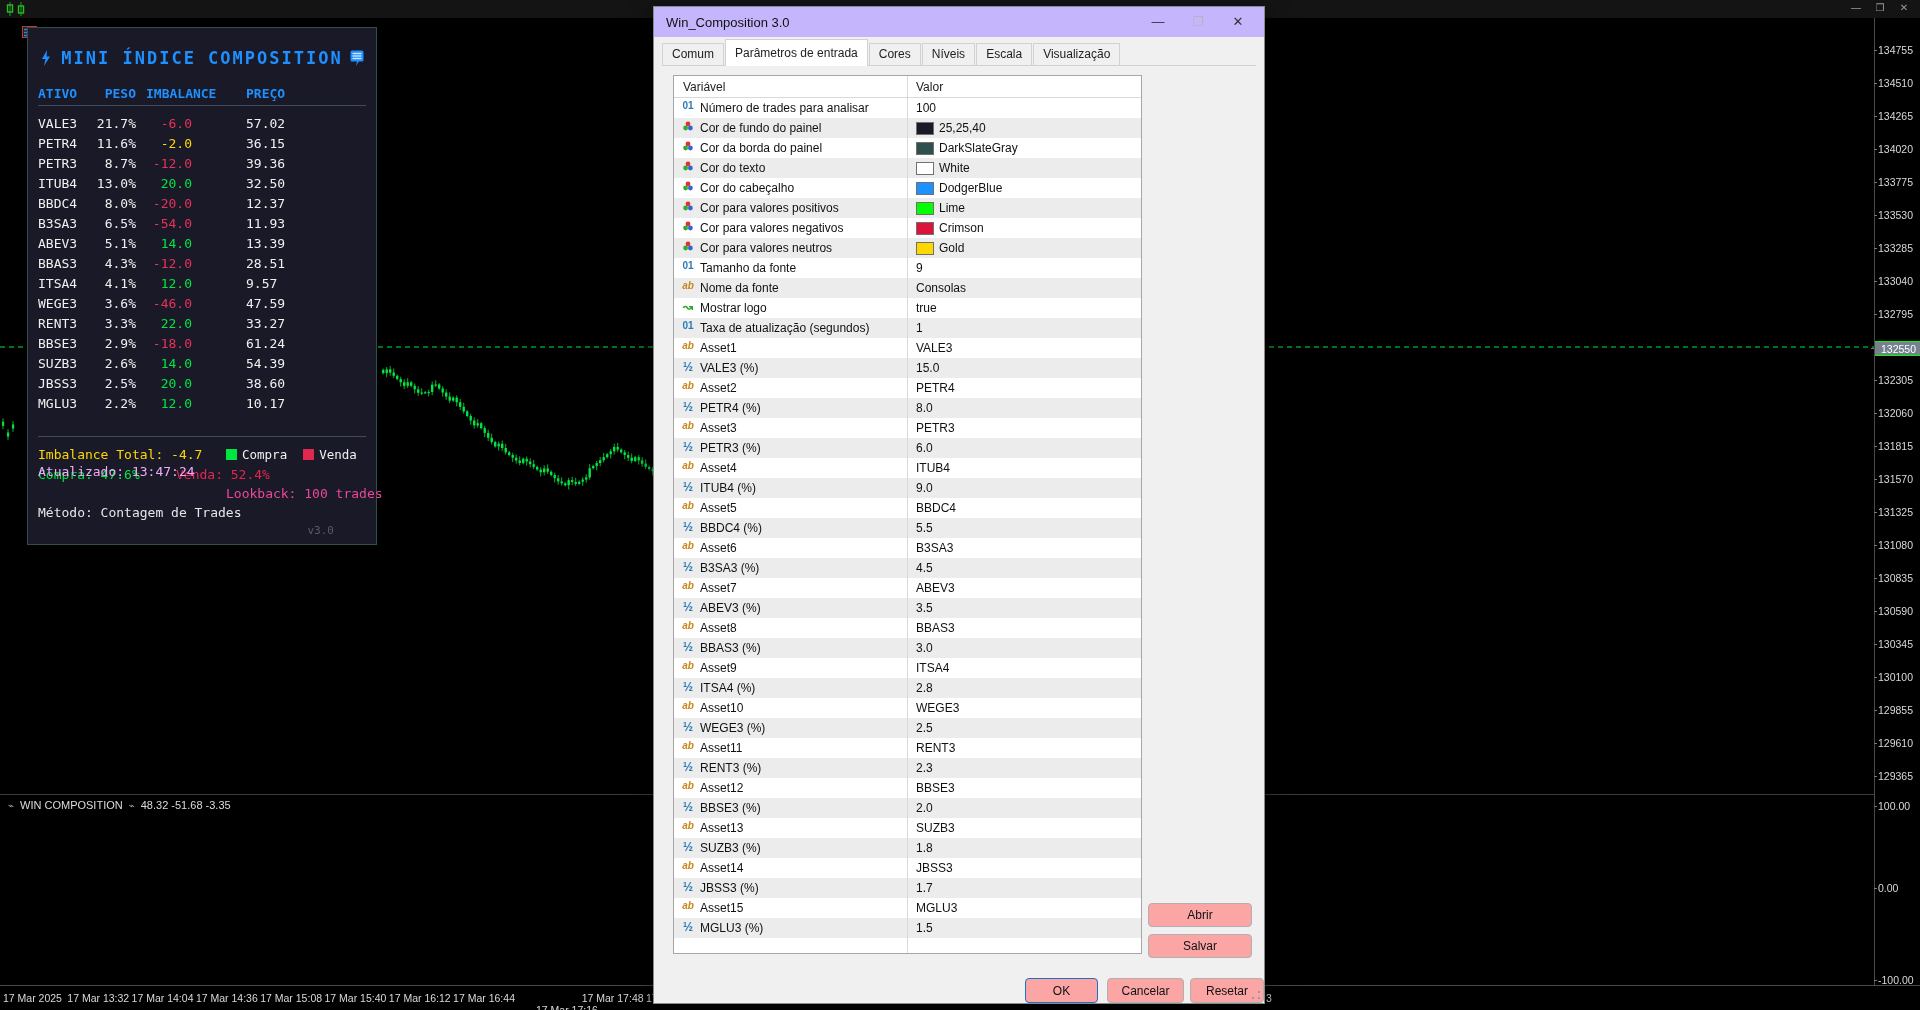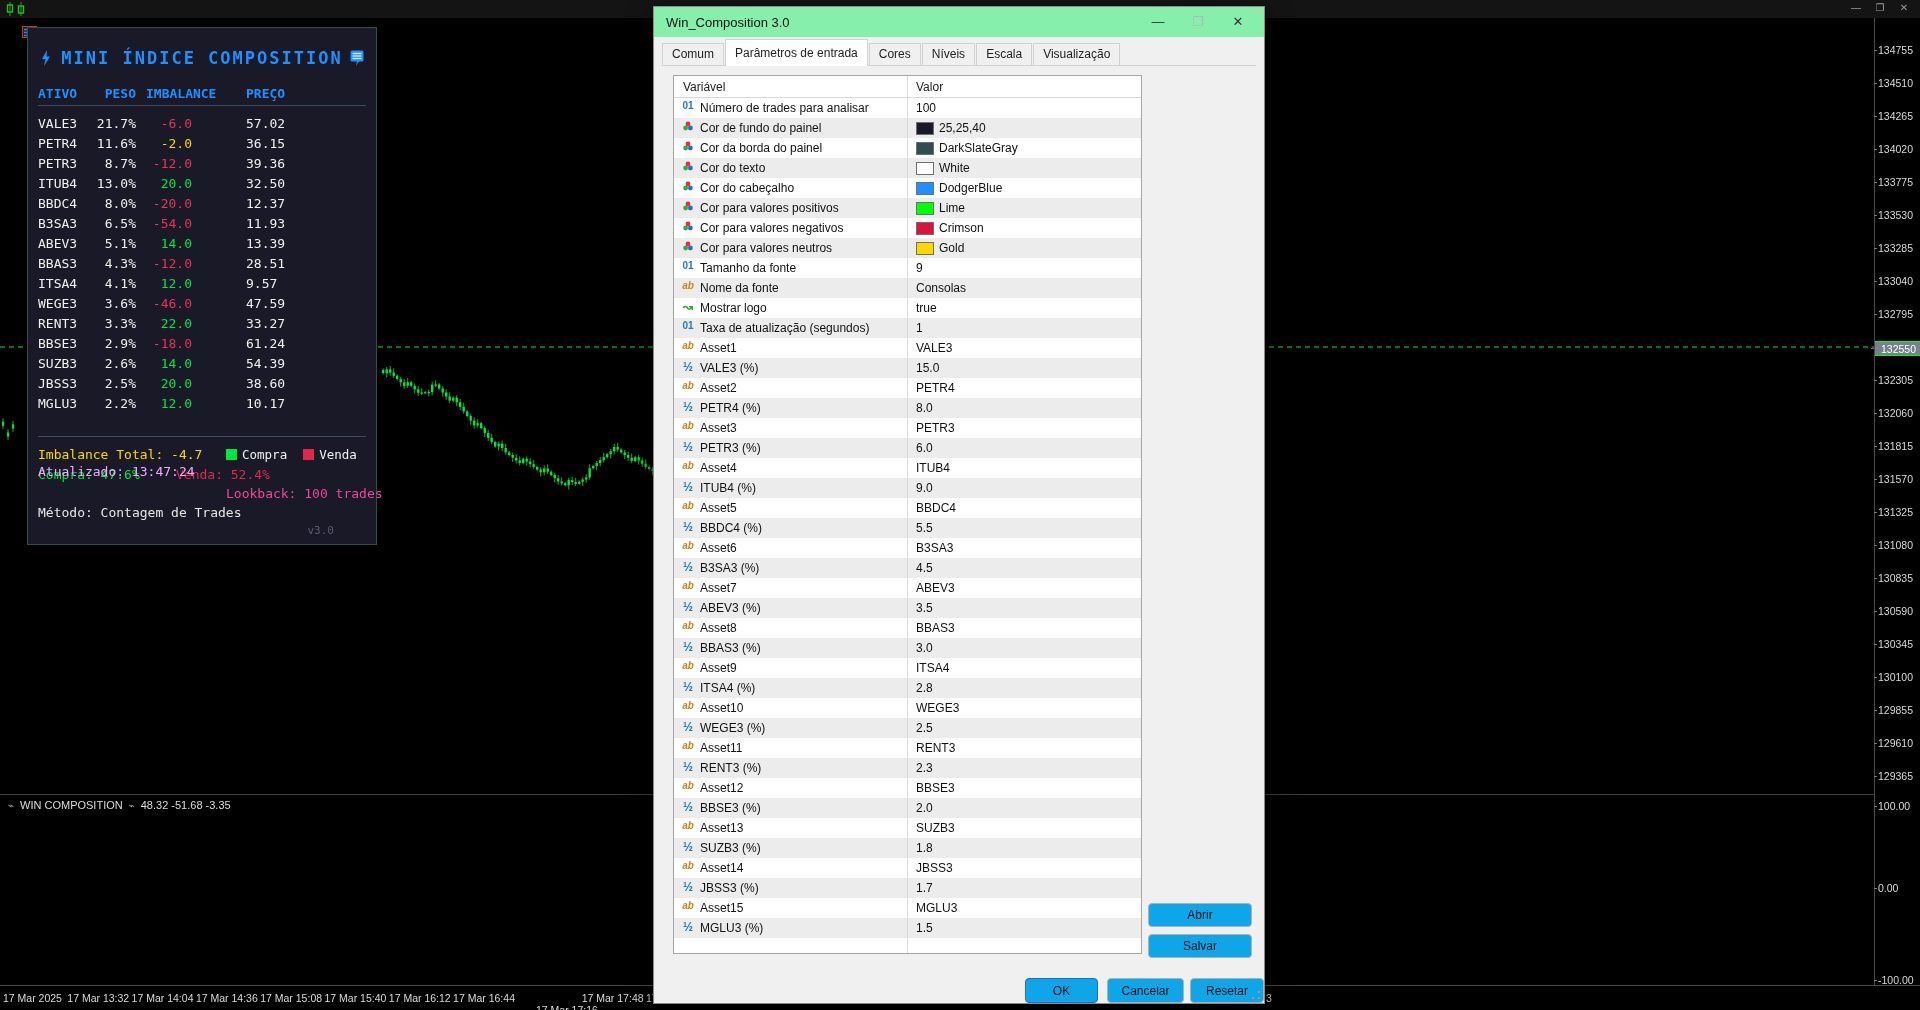--- a/index.html
+++ b/index.html
@@ -66,21 +66,21 @@
             color:#f0f0f0; font-size:12.5px; }
   .lg-sq { display:inline-block; width:11px; height:11px; margin-right:5px;
            vertical-align:-1px; }
   .ver { position:absolute; right:42px; top:496px; color:#5a5a6e; font-size:11px; }
 
   
   .dialog { position:absolute; left:653px; top:6px; width:612px; height:998px;
             background:#f0f0f0; border:1px solid #8a8a8a; z-index:40;
             box-shadow:0 6px 22px rgba(0,0,0,.6); color:#000; }
   .dlg-titlebar { position:absolute; left:0; top:0; width:100%; height:30px;
-                  background:#86efac; display:flex; align-items:center; }
+                  background:#c4b5fd; display:flex; align-items:center; }
   .dlg-title { font-size:13px; color:#111; margin-left:12px; }
   .dlg-controls { position:absolute; right:6px; top:0; height:30px; display:flex; }
   .dlg-btnbox { width:40px; height:30px; text-align:center; line-height:30px;
                 font-size:13px; color:#333; }
   .dlg-btnbox.disabled { color:#b5b5b5; }
 
   .tabstrip { position:absolute; left:8px; top:32px; right:8px; height:27px;
               display:flex; align-items:flex-end; border-bottom:1px solid #d2d2d2; }
   .tab { height:22px; line-height:21px; padding:0 9px; font-size:12px; background:#f0f0f0;
          border:1px solid #d2d2d2; border-bottom:none; margin-right:1px; color:#222; }
@@ -98,21 +98,21 @@
   .trow.odd { background:#ececec; }
   .t-icon { position:absolute; left:5px; top:2px; width:18px; font-size:10px;
             font-weight:bold; text-align:center; }
   .ti-int { color:#2a7ab5; } .ti-dbl { color:#2a7ab5; font-size:12px; }
   .ti-str { color:#c8871e; font-style:italic; } .ti-bool { color:#2fa32f; font-size:12px; }
   .t-label { position:absolute; left:26px; top:3px; color:#111; }
   .t-value { position:absolute; left:242px; top:3px; color:#111; display:flex;
              align-items:center; gap:5px; }
   .swatch { display:inline-block; width:18px; height:13px; border:1px solid #707070; }
 
-  .btn { position:absolute; background:#0ea5e9; border:1px solid #b0b0b0; border-radius:4px;
+  .btn { position:absolute; background:#fca5a5; border:1px solid #b0b0b0; border-radius:4px;
          font-size:12px; color:#111; text-align:center; }
   .btn.default { border:1px solid #1f6fc4; }
   .grip { position:absolute; right:3px; bottom:3px; width:10px; height:10px;
           background:
             radial-gradient(circle at 8px 2px,#9a9a9a 1px,transparent 1.3px),
             radial-gradient(circle at 8px 8px,#9a9a9a 1px,transparent 1.3px),
             radial-gradient(circle at 2px 8px,#9a9a9a 1px,transparent 1.3px); }
 </style>
 </head>
 <body>

